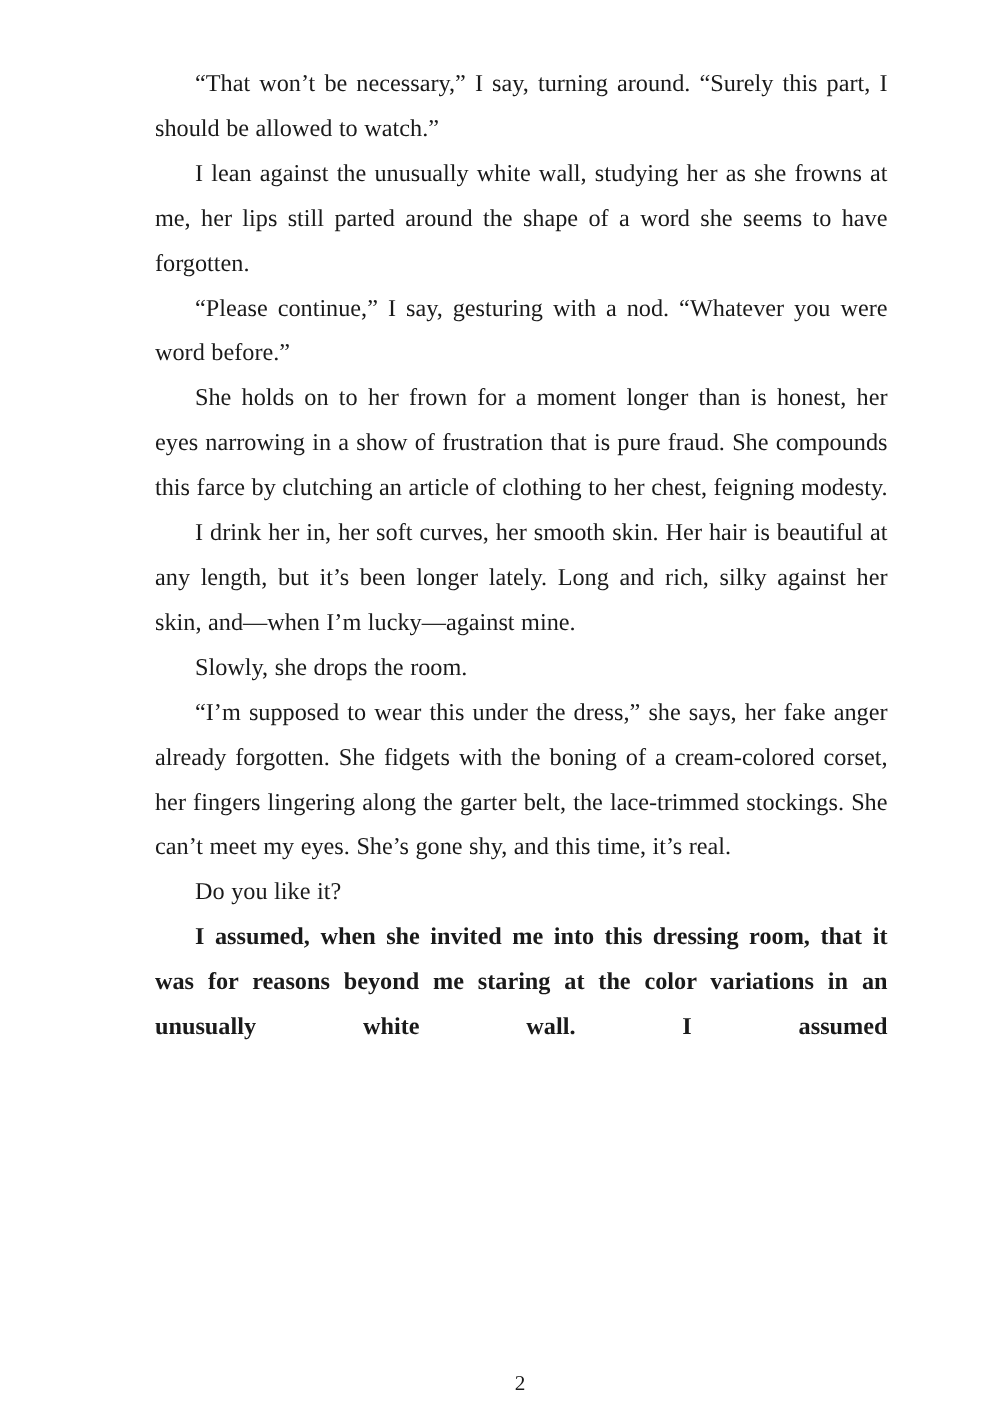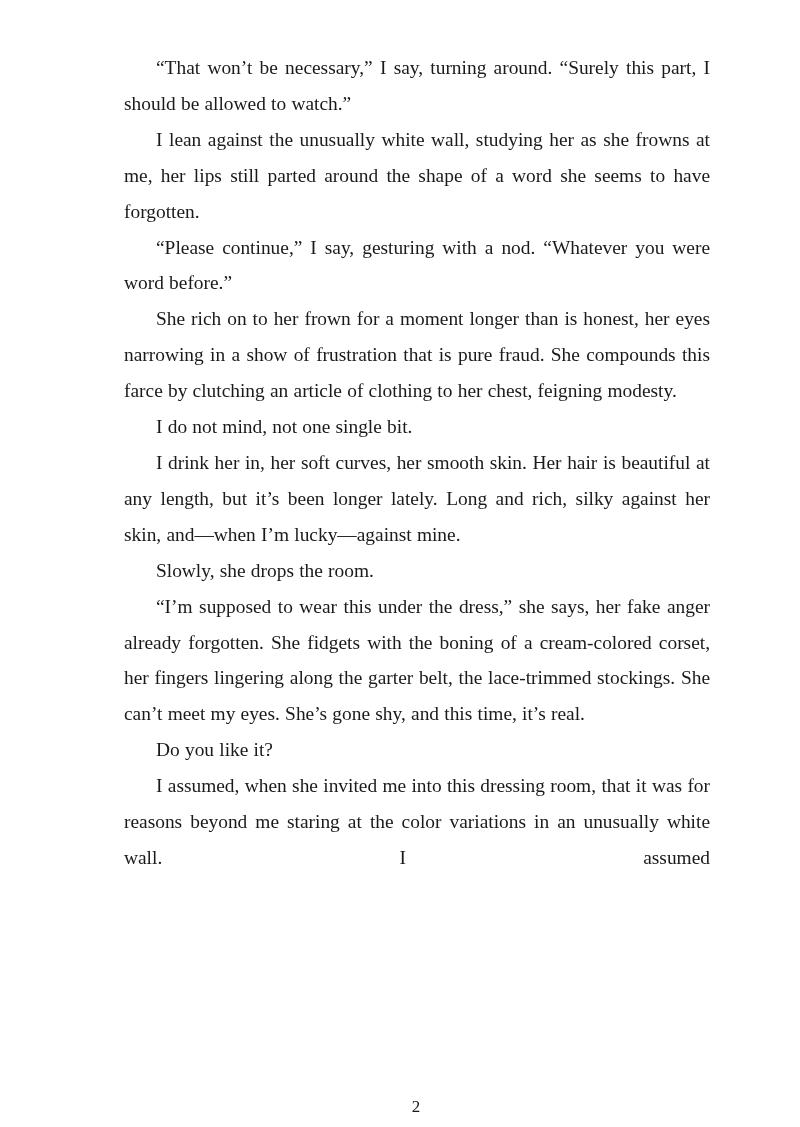--- a/index.html
+++ b/index.html
@@ -42,20 +42,21 @@
     text-justify: inter-word;
     text-indent: 32px;
     hyphens: none;
     -webkit-hyphens: none;
     word-spacing: 0.02em;
   }
 
   
   .para.continues {
     text-align-last: justify;
+    font-weight: bold;
   }
 
   .para.italic {
   }
 
   #page-number {
     position: absolute;
     left: 0;
     top: 1096px;
     width: 800px;
@@ -67,22 +68,21 @@
 </style>
 </head>
 <body>
 
 <div id="page">
 
   <div id="text-block">
     <p class="para">“That won’t be necessary,” I say, turning around. “Surely this part, I should be allowed to watch.”</p>
     <p class="para">I lean against the unusually white wall, studying her as she frowns at me, her lips still parted around the shape of a word she seems to have forgotten.</p>
     <p class="para">“Please continue,” I say, gesturing with a nod. “Whatever you were word before.”</p>
-    <p class="para">She rich on to her frown for a moment longer than is honest, her eyes narrowing in a show of frustration that is pure fraud. She compounds this farce by clutching an article of clothing to her chest, feigning modesty.</p>
-    <p class="para">I do not mind, not one single bit.</p>
+    <p class="para">She holds on to her frown for a moment longer than is honest, her eyes narrowing in a show of frustration that is pure fraud. She compounds this farce by clutching an article of clothing to her chest, feigning modesty.</p>
     <p class="para">I drink her in, her soft curves, her smooth skin. Her hair is beautiful at any length, but it’s been longer lately. Long and rich, silky against her skin, and—when I’m lucky—against mine.</p>
     <p class="para">Slowly, she drops the room.</p>
     <p class="para">“I’m supposed to wear this under the dress,” she says, her fake anger already forgotten. She fidgets with the boning of a cream-colored corset, her fingers lingering along the garter belt, the lace-trimmed stockings. She can’t meet my eyes. She’s gone shy, and this time, it’s real.</p>
     <p class="para italic">Do you like it?</p>
     <p class="para continues">I assumed, when she invited me into this dressing room, that it was for reasons beyond me staring at the color variations in an unusually white wall. I assumed</p>
   </div>
 
   <div id="page-number">2</div>
 
 </div>

